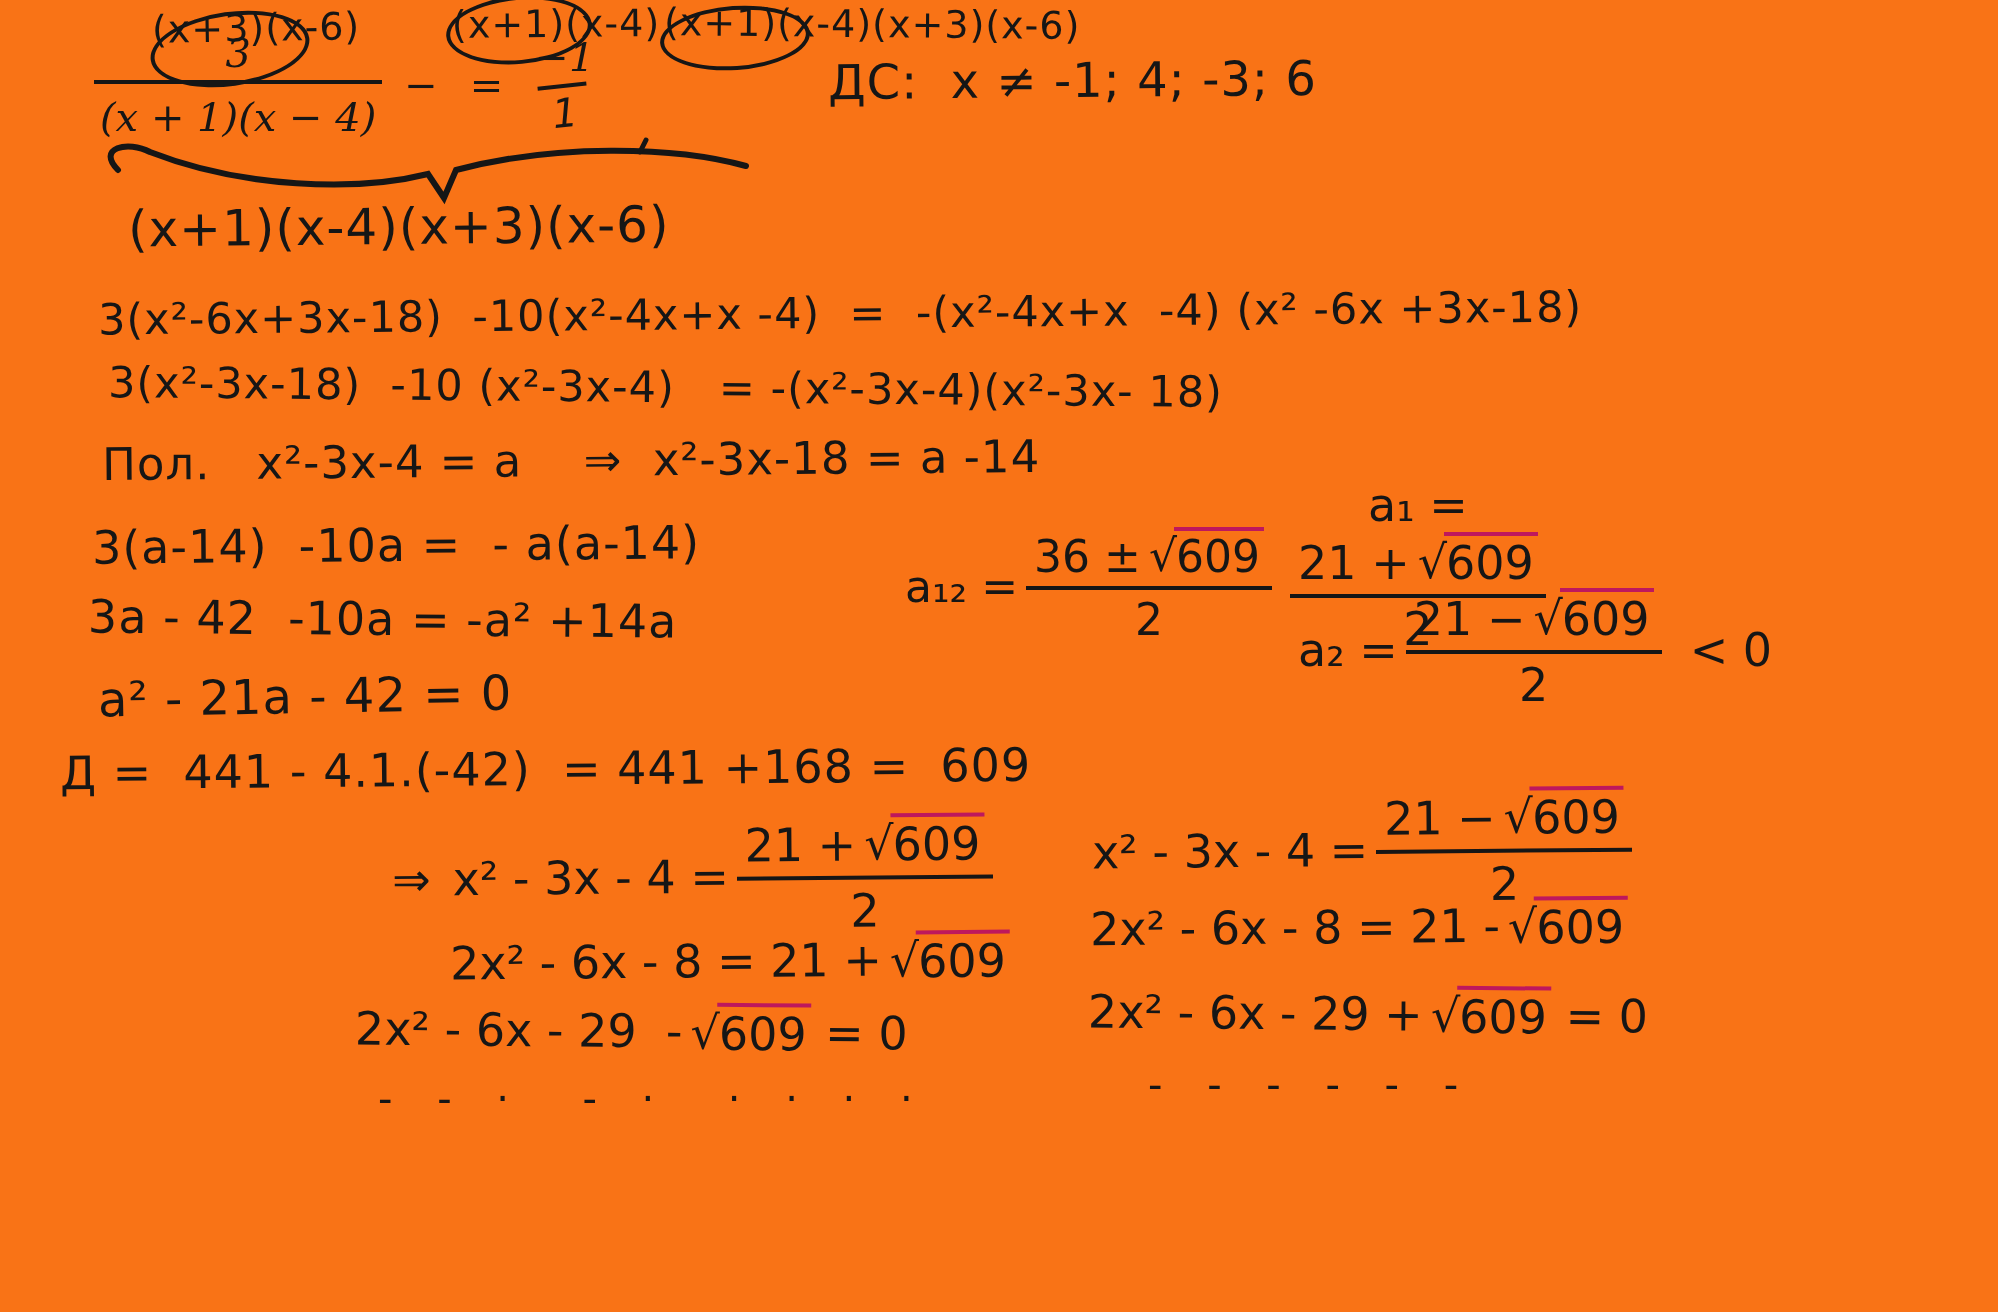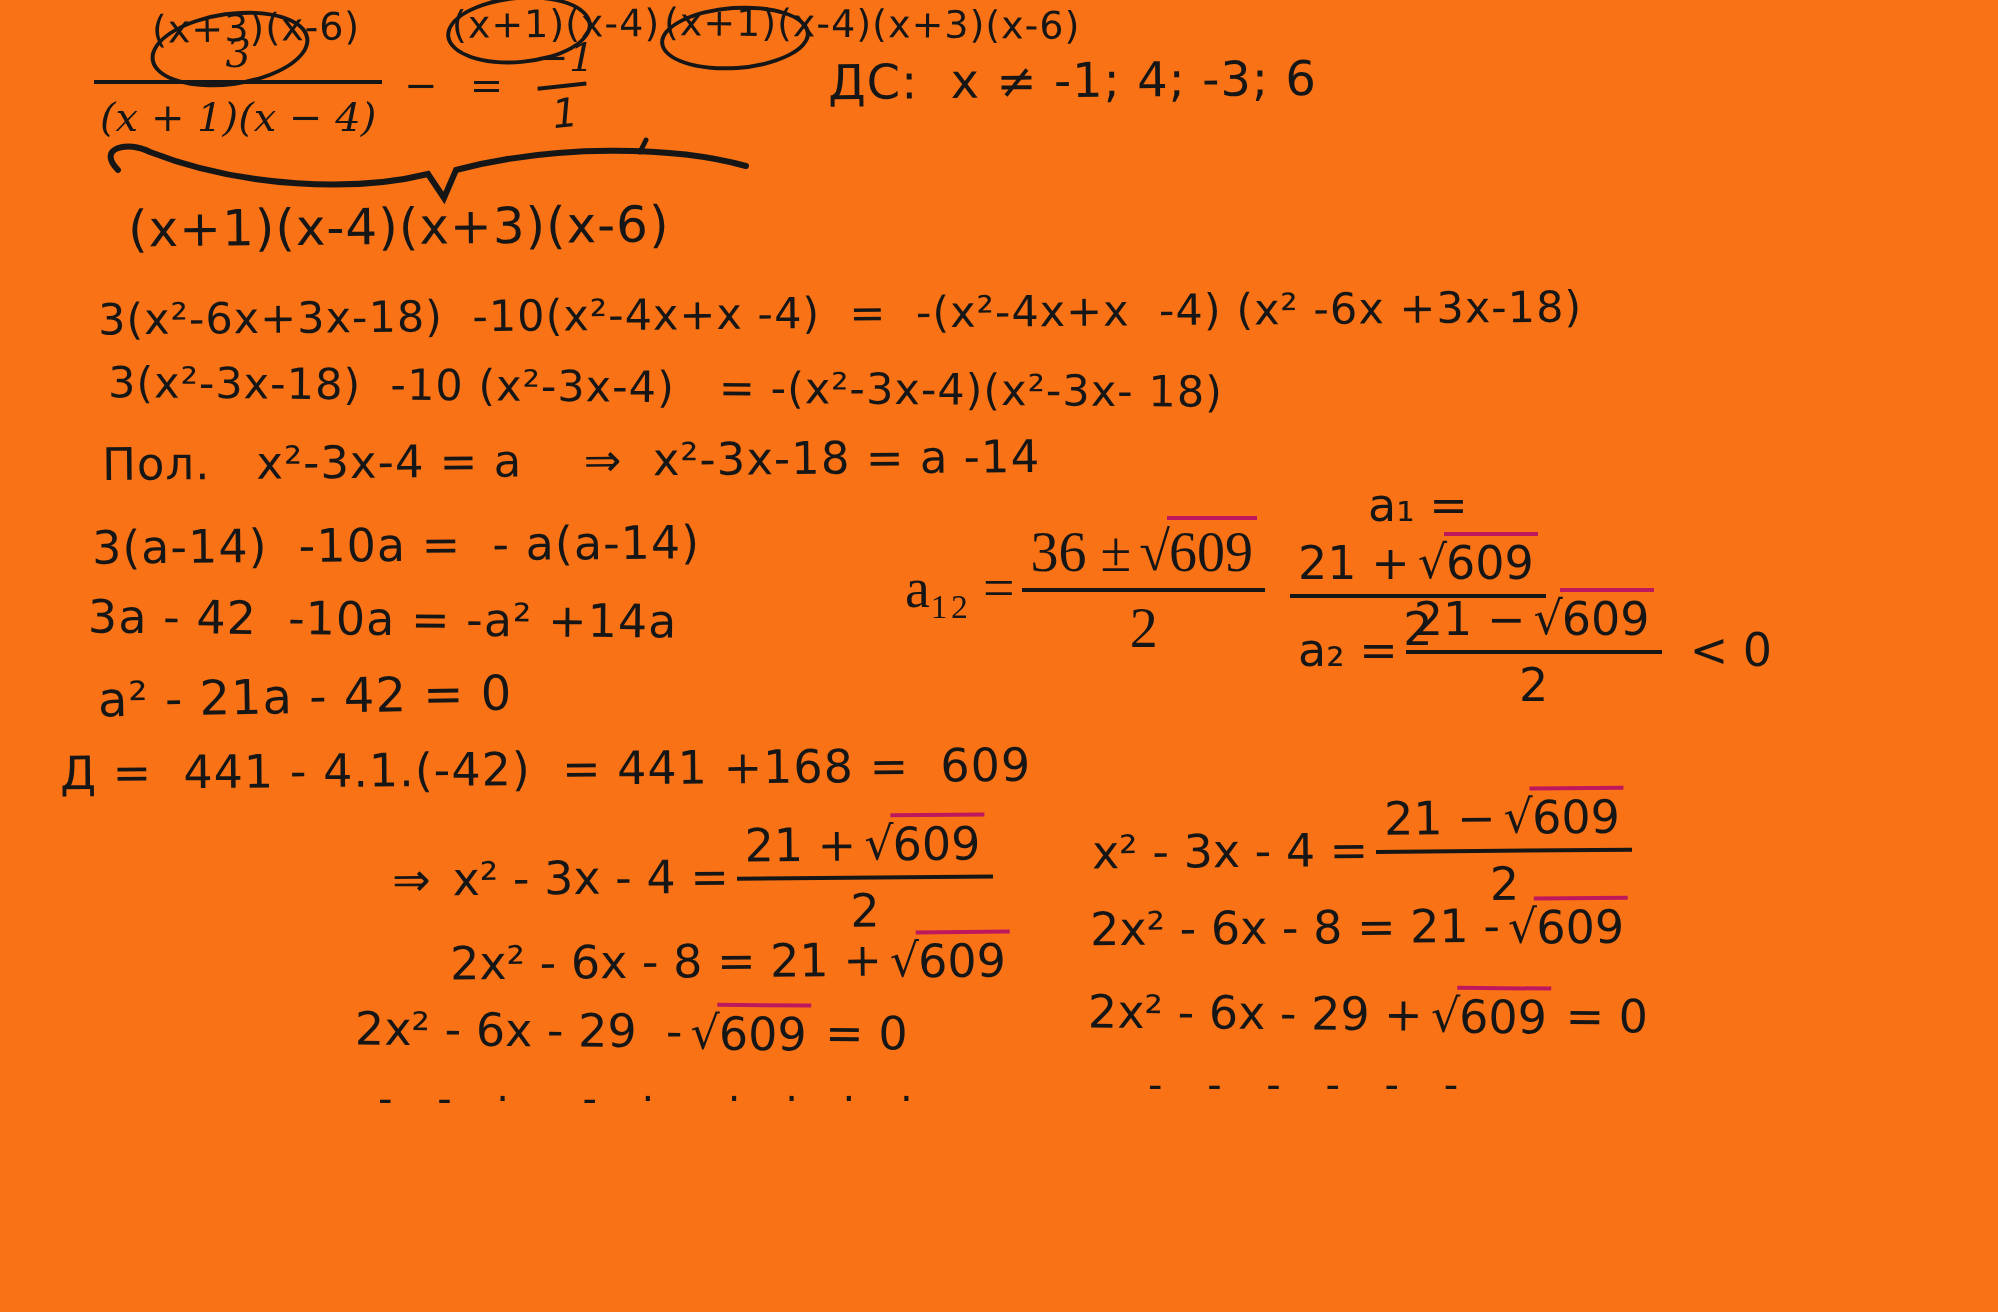--- a/index.html
+++ b/index.html
@@ -90,21 +90,21 @@
   <div class="hw r-05" style="left:128px;top:198px;font-size:50px;">(x+1)(x-4)(x+3)(x-6)</div>
 
   <div class="hw r-05" style="left:98px;top:288px;font-size:43px;">3(x²-6x+3x-18)  -10(x²-4x+x -4)  =  -(x²-4x+x  -4) (x² -6x +3x-18)</div>
   <div class="hw r05" style="left:108px;top:362px;font-size:43px;">3(x²-3x-18)  -10 (x²-3x-4)   = -(x²-3x-4)(x²-3x- 18)</div>
   <div class="hw r-05" style="left:102px;top:434px;font-size:45px;">Пол.   x²-3x-4 = a    ⇒  x²-3x-18 = a -14</div>
   <div class="hw r-05" style="left:92px;top:518px;font-size:46px;">3(a-14)  -10a =  - a(a-14)</div>
   <div class="hw r05" style="left:88px;top:592px;font-size:46px;">3a - 42  -10a = -a² +14a</div>
   <div class="hw r-1" style="left:98px;top:668px;font-size:48px;">a² - 21a - 42 = 0</div>
   <div class="hw r-05" style="left:60px;top:742px;font-size:46px;">Д =  441 - 4.1.(-42)  = 441 +168 =  609</div>
 
-  <div class="hblock" style="left:905px;top:516px;font-size:56px;font-family:Liberation Serif, serif;">
+  <div class="hblock" style="left:905px;top:527px;font-size:44px;">
     <span>a₁₂ =</span>
     <span class="hfrac">
       <span class="hnum">
         <span>36 ±</span>
         <span class="sq">
           <span class="sqs">√</span>
           <span class="rad">609</span>
         </span>
       </span>
       <span class="hden">2</span>

